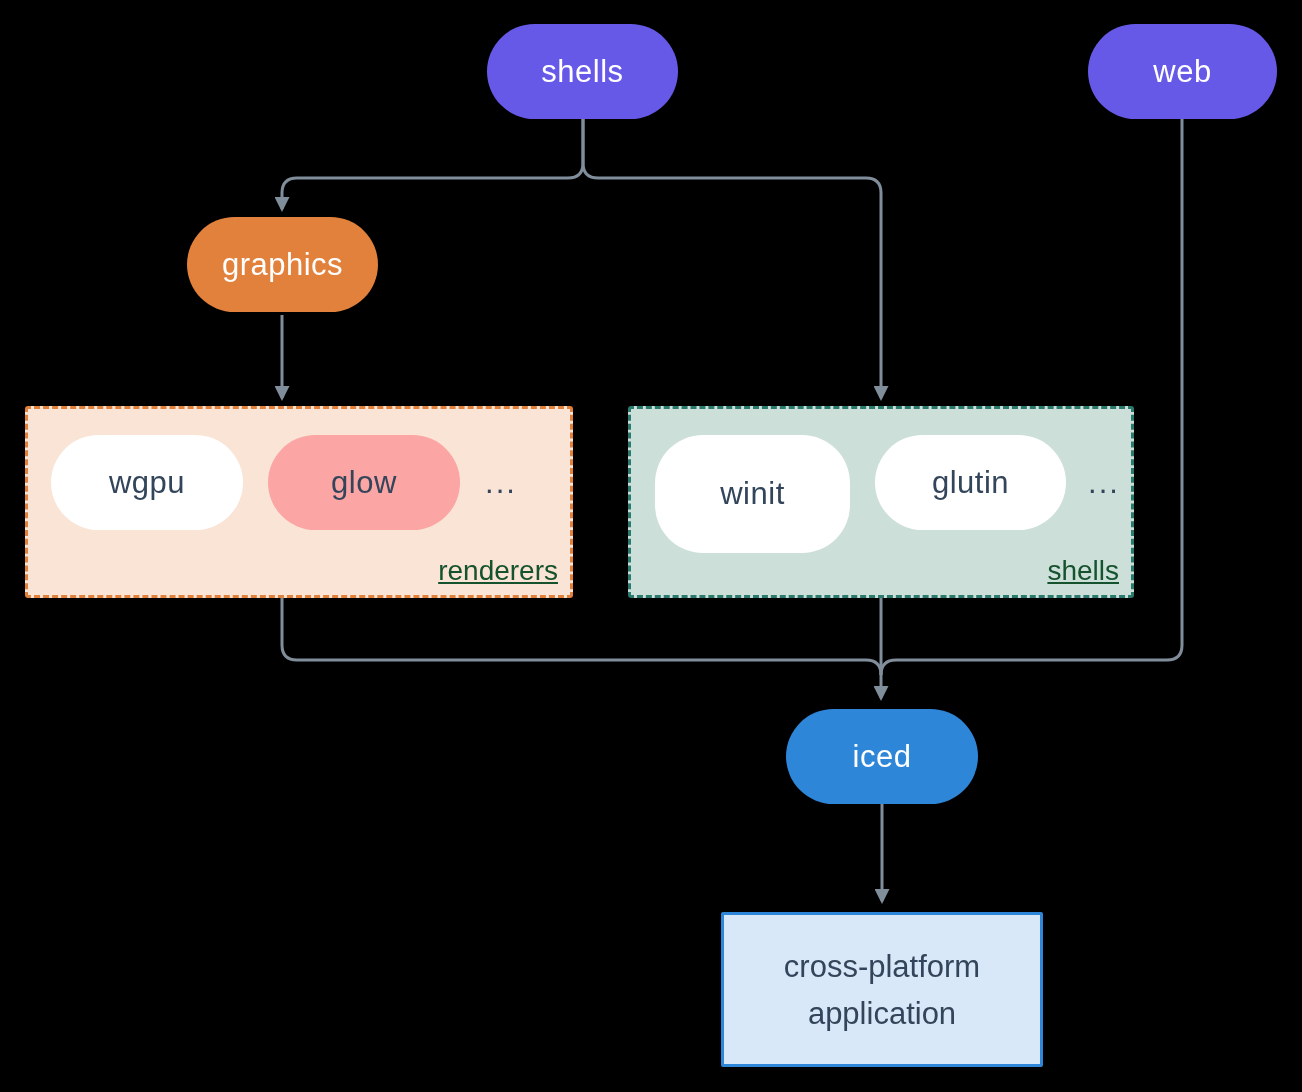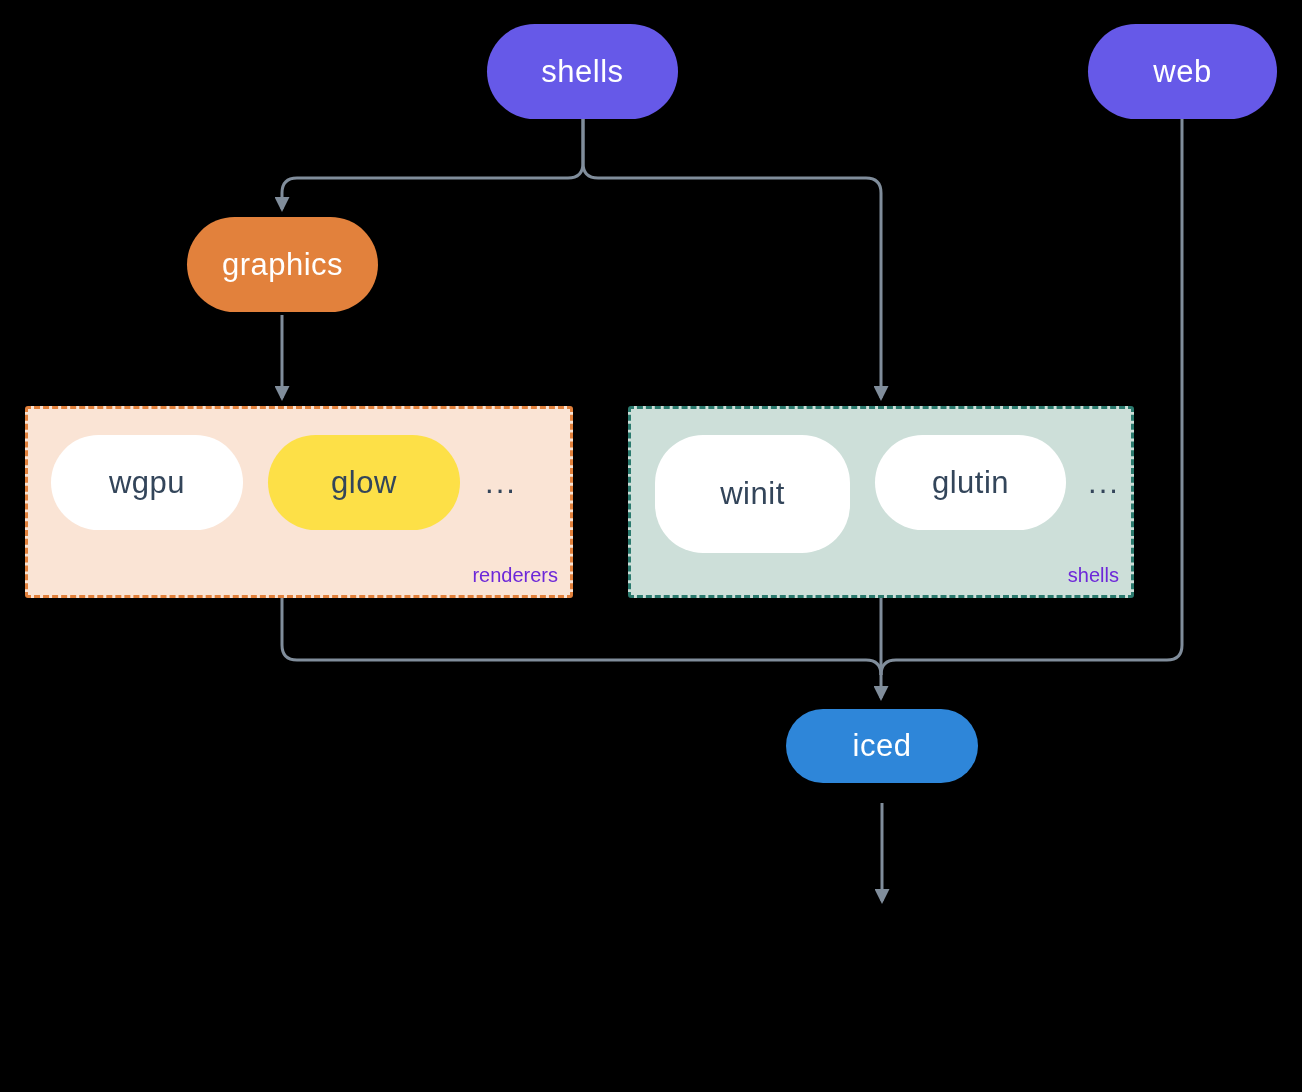--- a/index.html
+++ b/index.html
@@ -19,21 +19,21 @@
     align-items: center;
     justify-content: center;
     font-size: 31px;
     letter-spacing: 0.5px;
   }
   .pill.colored { color: #FFFFFF; }
   .pill.white { color: #33455A; }
   .node-native   { left: 487px;  top: 24px;  width: 191px; height: 95px; }
   .node-web      { left: 1088px; top: 24px;  width: 189px; height: 95px; }
   .node-graphics { left: 187px;  top: 217px; width: 191px; height: 95px; }
-  .node-iced     { left: 786px;  top: 709px; width: 192px; height: 74px; }
+  .node-iced     { left: 786px;  top: 709px; width: 192px; height: 95px; }
   .group {
     position: absolute;
     z-index: 1;
     border: 3px dashed;
     border-radius: 3px;
     box-sizing: border-box;
   }
   .group-renderers { left: 25px;  top: 406px; width: 548px; height: 192px; }
   .group-shells    { left: 628px; top: 406px; width: 506px; height: 192px; }
   .group .pill { z-index: 2; }
@@ -43,21 +43,21 @@
   .pill-glutin { left: 244px; top: 26px; width: 191px; height: 95px; text-align: center; }
   .ellipsis {
     position: absolute;
     left: 443px; top: 26px; width: 60px; height: 95px;
     display: flex; align-items: center; justify-content: center;
     font-size: 31px; color: #33455A; letter-spacing: 2px;
   }
   .group-label {
     position: absolute;
     right: 12px; bottom: 8px;
-    font-size: 20px; color: #6d28d9;
+    font-size: 28px; color: #14532d; text-decoration: underline;
   }
   .app-box {
     position: absolute;
     z-index: 1;
     left: 721px; top: 912px; width: 322px; height: 155px;
     border: 3px solid;
     border-radius: 2px;
     box-sizing: border-box;
     display: flex;
     flex-direction: column;
@@ -100,21 +100,21 @@
   </div>
 
   <div class="pill colored node-graphics" style="background-color: rgb(226, 129, 60);">
     <span>graphics</span>
   </div>
 
   <div class="group group-renderers" style="background-color: rgb(250, 228, 213); border-color: rgb(226, 129, 60);">
     <div class="pill white pill-wgpu" style="background-color: rgb(255, 255, 255);">
       <span>wgpu</span>
     </div>
-    <div class="pill white pill-glow" style="background-color: #fde047;">
+    <div class="pill white pill-glow" style="background-color: #fca5a5;">
       <span>glow</span>
     </div>
     <div class="ellipsis">...</div>
     <div class="group-label">renderers</div>
   </div>
 
   <div class="group group-shells" style="background-color: rgb(205, 223, 217); border-color: rgb(43, 122, 110);">
     <div class="pill white pill-winit" style="background-color: rgb(255, 255, 255);">
       <span>winit</span>
     </div>
@@ -122,14 +122,18 @@
       <span>glutin</span>
     </div>
     <div class="ellipsis">...</div>
     <div class="group-label">shells</div>
   </div>
 
   <div class="pill colored node-iced" style="background-color: rgb(46, 134, 217);">
     <span>iced</span>
   </div>
 
+  <div class="app-box" style="background-color: rgb(217, 232, 248); border-color: rgb(46, 134, 217);">
+    <div>cross-platform</div>
+    <div>application</div>
+  </div>
 
 </div>
 
 </body></html>

